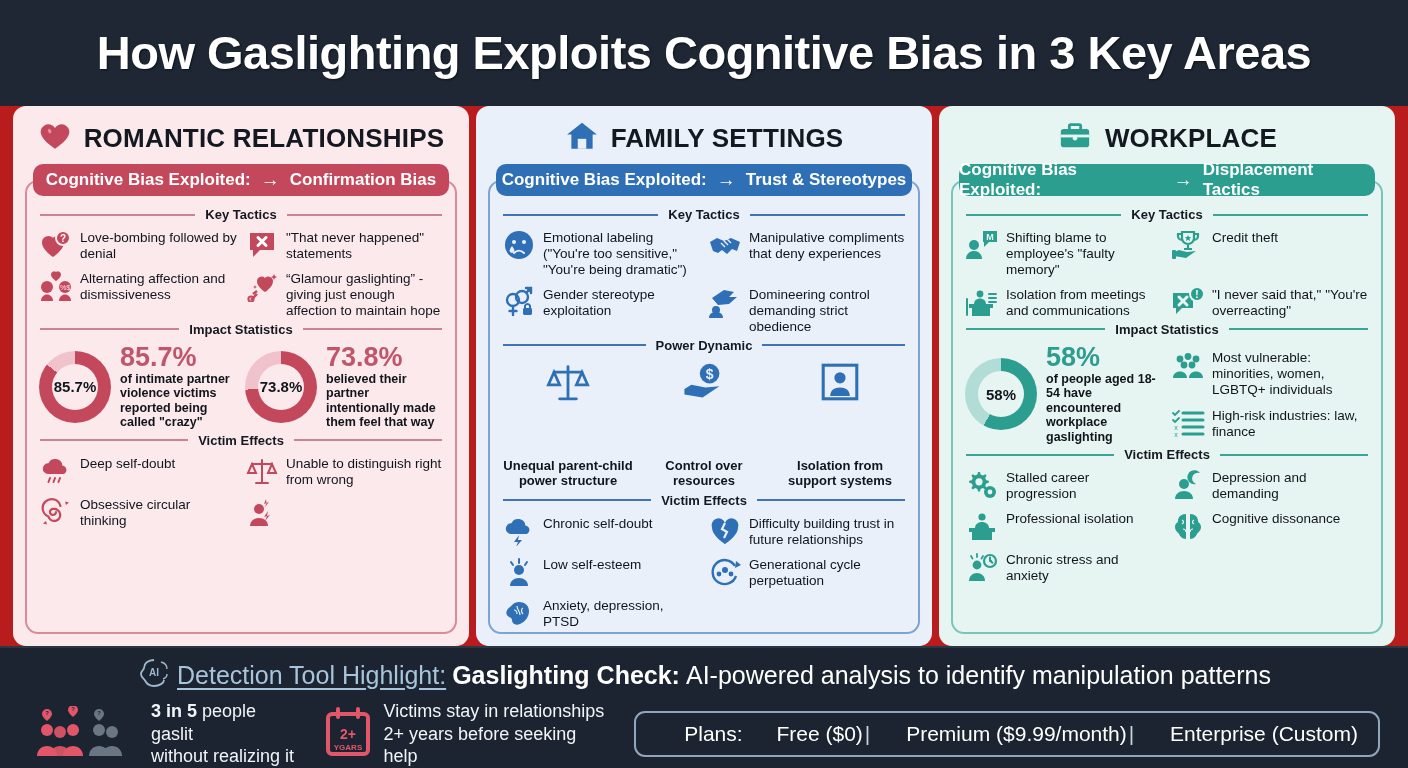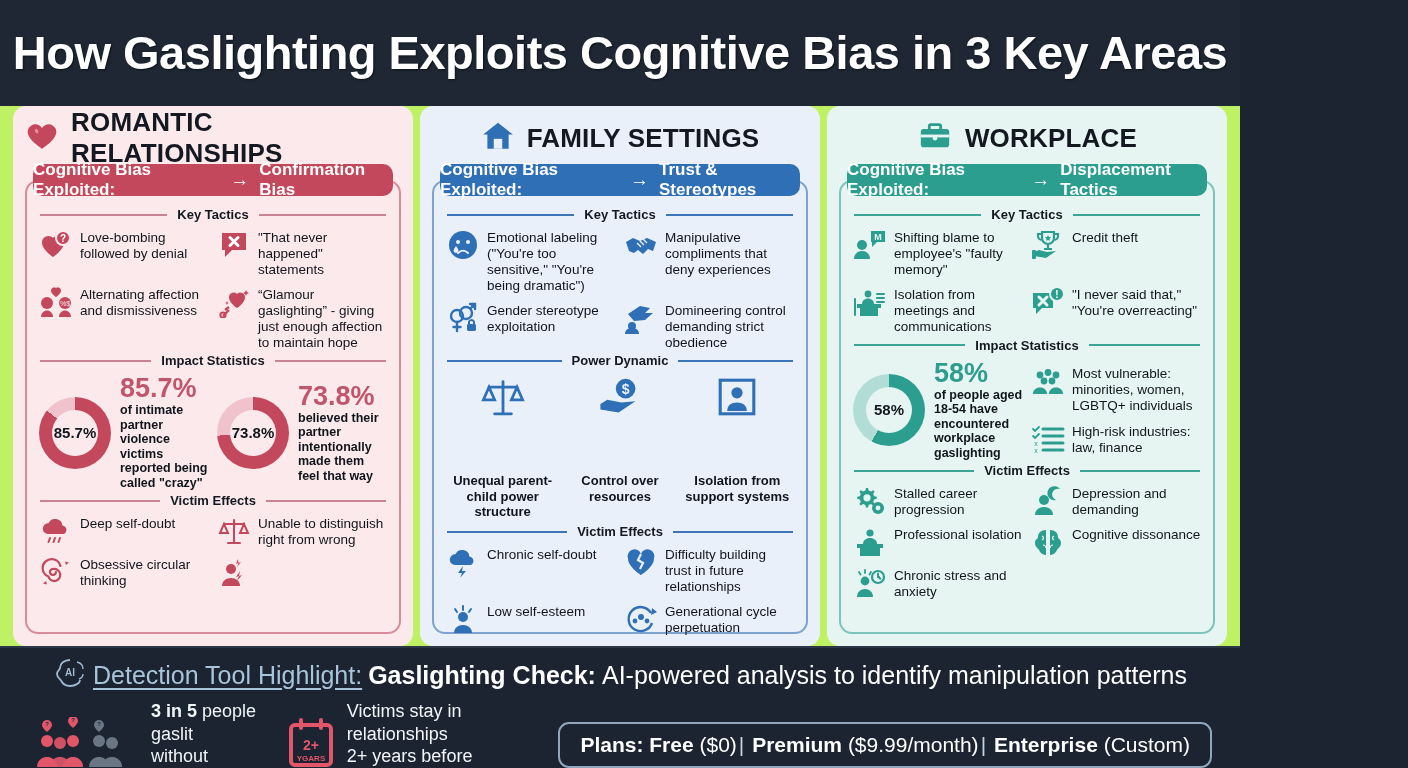--- a/index.html
+++ b/index.html
@@ -2,21 +2,21 @@
 <html><head>
 <meta charset="utf-8">
 <style>
   * { box-sizing: border-box; margin: 0; padding: 0; }
   html, body {
     width: 1408px; height: 768px;
     background: #1b2430;
     font-family: "Liberation Sans", sans-serif;
     overflow: hidden;
   }
-  #page { position: relative; width: 1240px; height: 768px; background: #bef264; }
+  #page { position: relative; width: 1408px; height: 768px; background: #b91c1c; }
 
   
   .hdr { height: 106px; background: #1e2733; display: flex; flex-direction: column;
          align-items: center; justify-content: center; }
   .hdr-title { font-size: 47px; font-weight: 700; color: #ffffff; letter-spacing: -0.5px;
                line-height: 1.05; text-shadow: 1px 1px 2px rgba(0,0,0,.55); }
   .hdr-sub { font-size: 21px; color: #e7ecf2; margin-top: 7px; font-weight: 400; }
 
   
   .cols { display: flex; gap: 7px; padding: 0 13px; height: 540px; }
@@ -92,21 +92,21 @@
                     text-decoration: underline; text-underline-offset: 4px; }
   .foot-top .nm { font-size: 25px; font-weight: 700; color: #ffffff; }
   .foot-top .ds { font-size: 25px; font-weight: 400; color: #ffffff; }
 
   .foot-bot { display: flex; align-items: center; gap: 26px; padding: 4px 6px 0; }
   .fstat { display: flex; align-items: center; gap: 11px; }
   .fstat .ftxt { font-size: 18px; line-height: 1.25; color: #f2f5f8; }
   .fstat .ftxt b { font-weight: 700; }
   .plans { margin-left: auto; border: 2px solid #8fa6bd; border-radius: 11px;
            padding: 9px 20px; font-size: 21px; color: #ffffff; white-space: nowrap; }
-  .plans b { font-weight: 700; }
+  .plans b { font-weight: 400; margin-left: 28px; }
   .plans .sep { color: #c7d4e1; padding: 0 2px; }
 </style>
 </head>
 <body>
 
 <div id="page">
 
   <div class="hdr">
     <div class="hdr-title">How Gaslighting Exploits Cognitive Bias in 3 Key Areas</div>
   </div>

